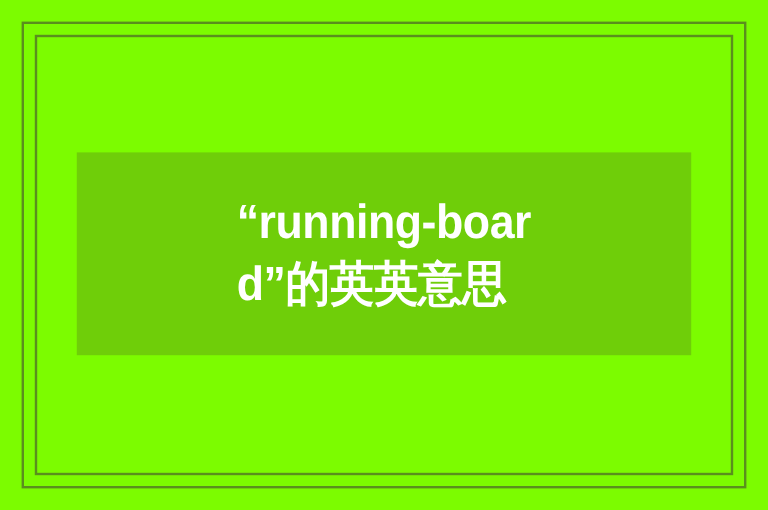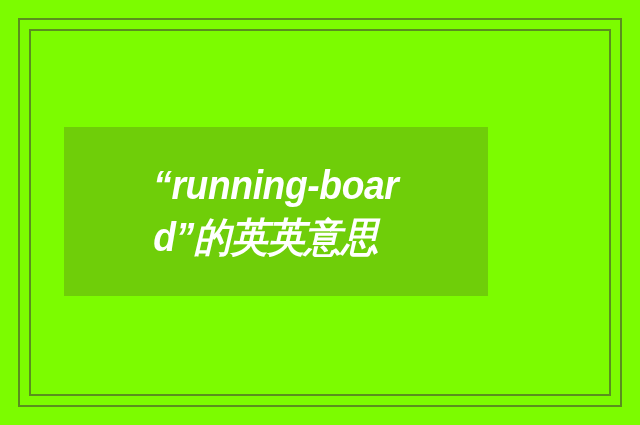--- a/index.html
+++ b/index.html
@@ -49,28 +49,27 @@
     width: 582px;
     height: 367px;
     border-width: 2px;
   }
 
   
   .content-panel {
     position: absolute;
     left: 64px;
     top: 127px;
-    width: 424px;
+    width: 512px;
     height: 169px;
     background: #6fce09;
     display: flex;
     align-items: center;
     justify-content: center;
     box-sizing: border-box;
-    font-style: italic;
   }
 
   
   .headline {
     width: 265px;
     margin: 0;
     color: #ffffff;
     font-family: "Liberation Sans", sans-serif;
     font-weight: bold;
     font-size: 40px;

